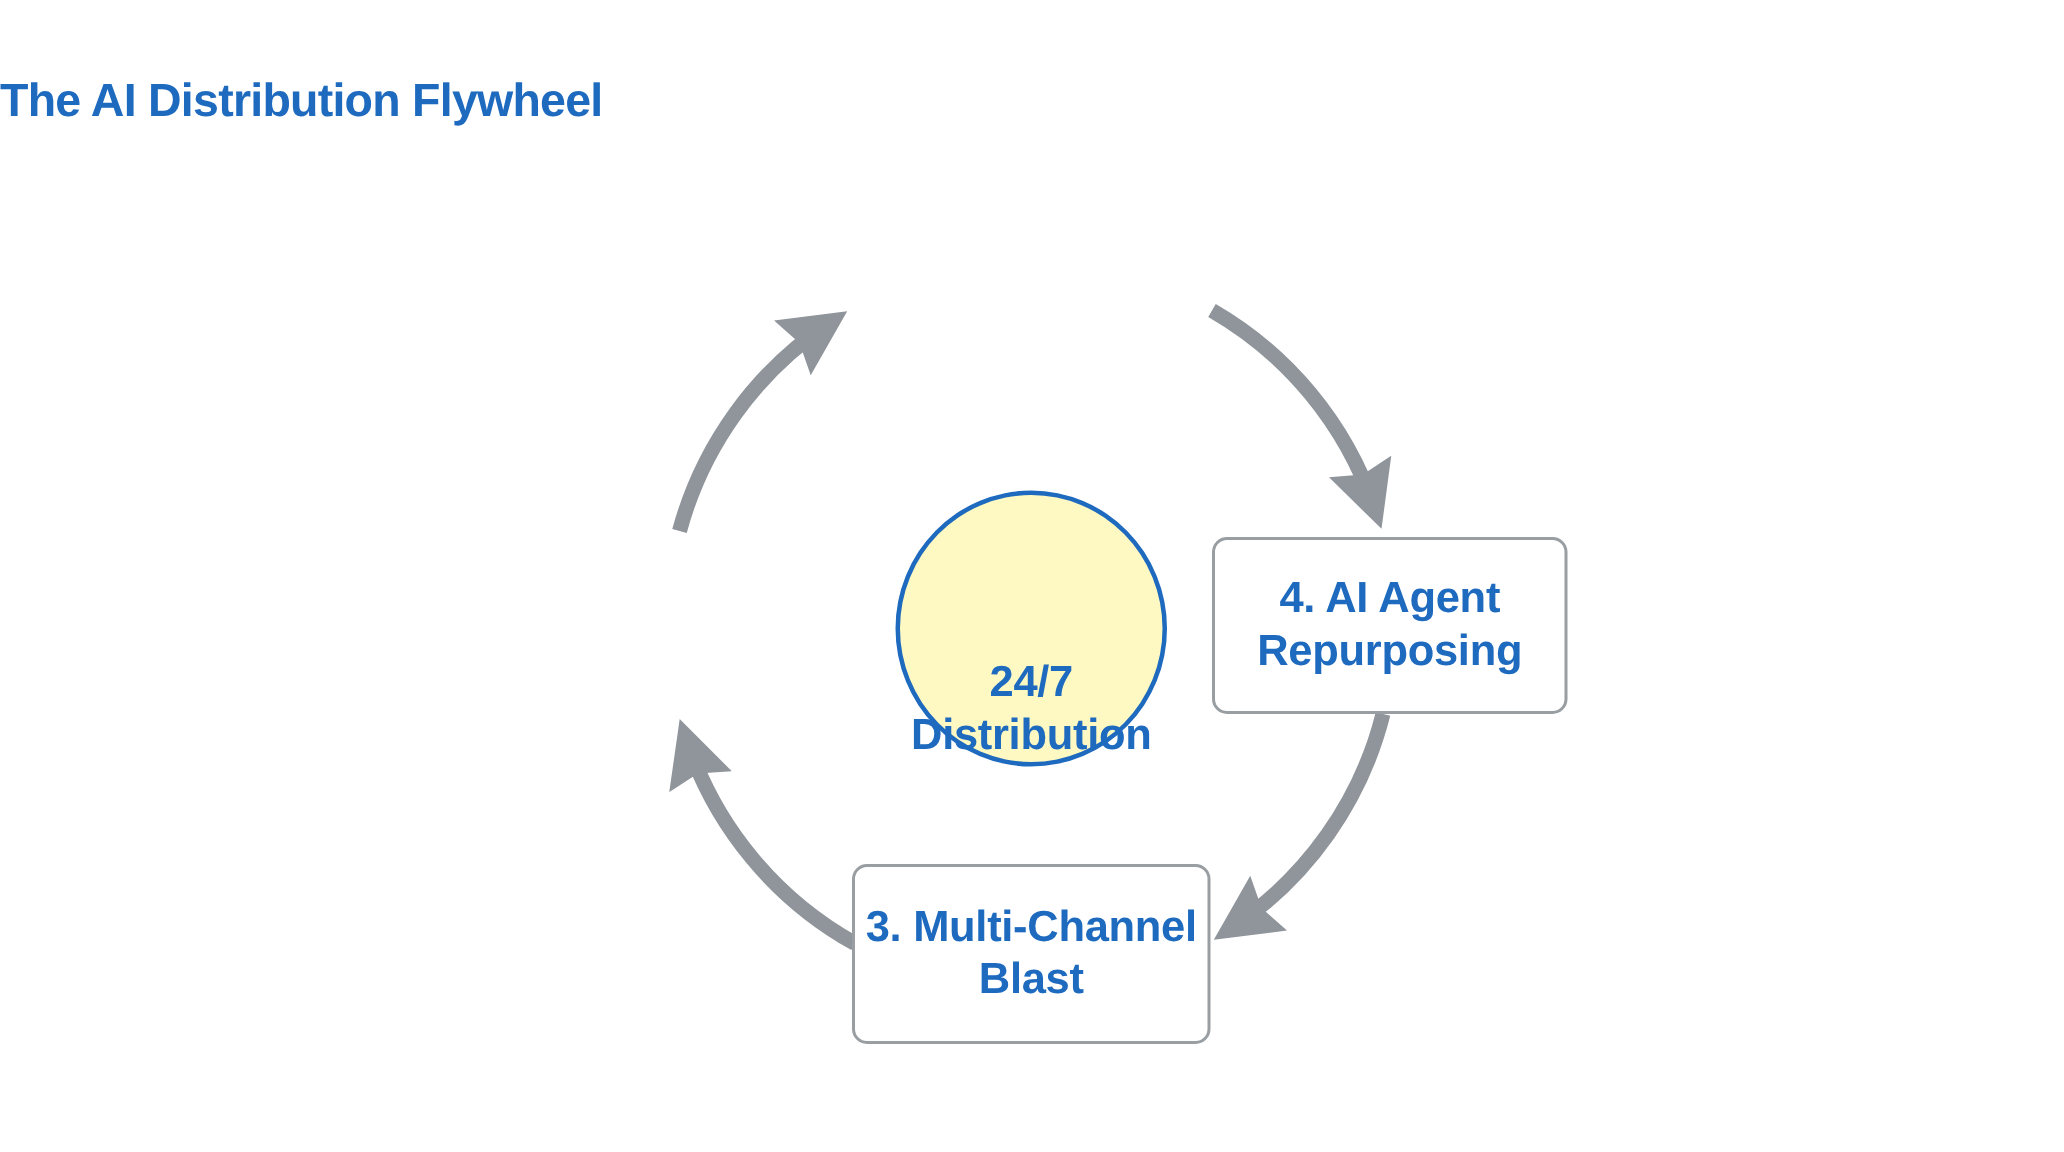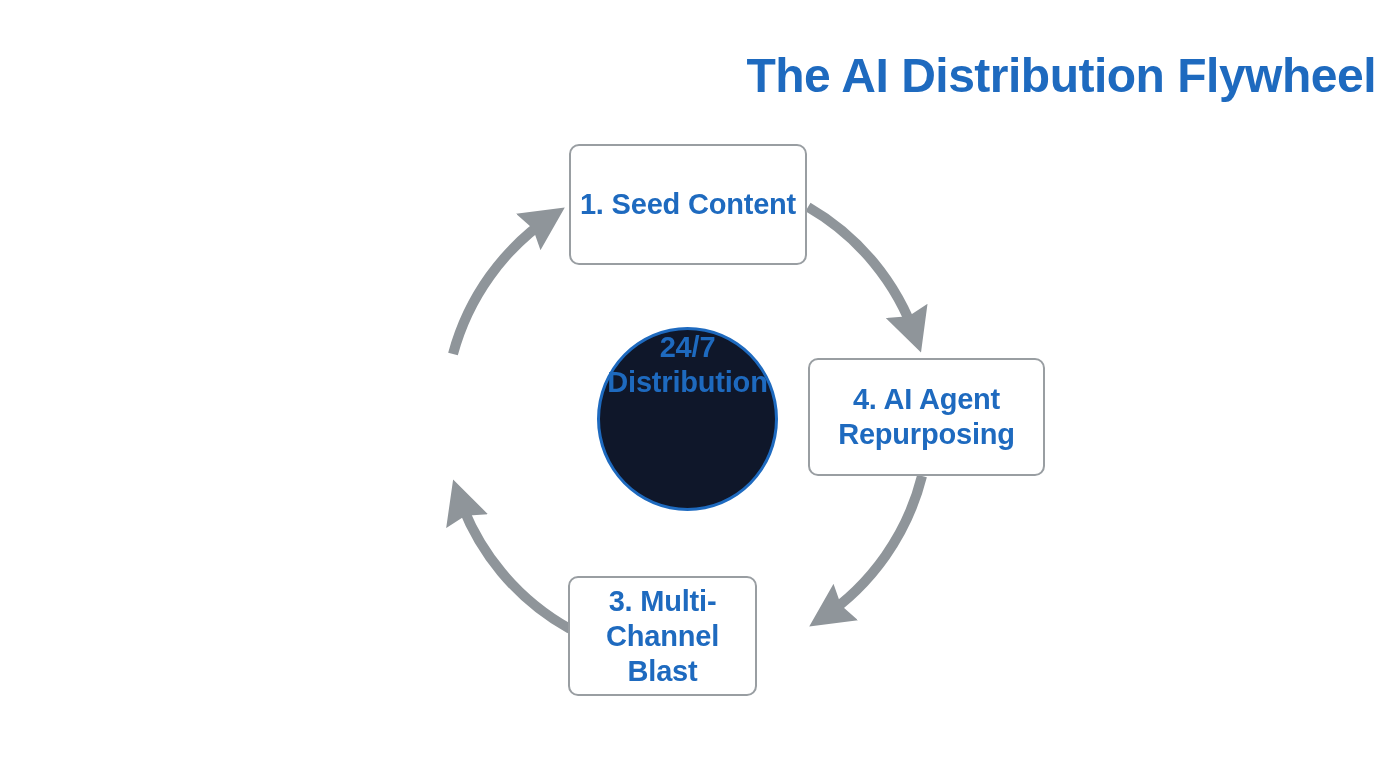--- a/index.html
+++ b/index.html
@@ -16,22 +16,22 @@
     height: 768px;
     background: var(--bg);
     overflow: hidden;
     font-family: "Liberation Sans", "DejaVu Sans", sans-serif;
   }
   .title {
     position: absolute;
     top: 50px;
     left: 0;
     width: 100%;
-    text-align: right;
-    font-size: 48px;
+    text-align: left;
+    font-size: 31px;
     font-weight: 700;
     letter-spacing: -0.5px;
     color: var(--accent);
     line-height: 1.1;
   }
   .arrow-layer {
     position: absolute;
     top: 0; left: 0;
     width: 1376px;
     height: 768px;
@@ -56,31 +56,31 @@
     display: block;
     white-space: pre-line;
     font-size: 29px;
     font-weight: 700;
     line-height: 35px;
     color: var(--accent);
     letter-spacing: -0.2px;
   }
   .node1 { left: 569px; top: 144px; width: 238px; height: 121px; }
   .node2 { left: 808px; top: 358px; width: 237px; height: 118px; }
-  .node3 { left: 568px; top: 576px; width: 189px; height: 120px; }
+  .node3 { left: 568px; top: 576px; width: 239px; height: 120px; }
   .node4 { left: 331px; top: 359px; width: 237px; height: 117px; }
   .hub {
     position: absolute;
     left: 597px; top: 327px;
     width: 181px; height: 184px;
-    background: #0f172a;
+    background: #fef9c3;
     border: 3px solid var(--accent);
     border-radius: 50%;
     display: flex;
-    align-items: flex-start;
+    align-items: flex-end;
     justify-content: center;
     text-align: center;
   }
 </style>
 </head>
 <body>
 
 <div class="canvas">
 
   <div class="title">The AI Distribution Flywheel</div>
@@ -90,23 +90,20 @@
       <marker id="head" viewBox="0 0 10 10" refX="6.5" refY="5" markerWidth="4.4" markerHeight="4.4" orient="auto">
         <path class="head-fill" d="M0,0 L10,5 L0,10 L1.3,5 Z"></path>
       </marker>
     </defs>
     <path class="arc" d="M 453 354 A 242 242 0 0 1 552 216" marker-end="url(#head)"></path>
     <path class="arc" d="M 808 207 A 242 242 0 0 1 916 338" marker-end="url(#head)"></path>
     <path class="arc" d="M 922 476 A 242 242 0 0 1 822 618" marker-end="url(#head)"></path>
     <path class="arc" d="M 570 629 A 242 242 0 0 1 458 494" marker-end="url(#head)"></path>
   </svg>
 
-  <div class="node node1">
-    <span class="node-label">1. Seed Content</span>
-  </div>
 
   <div class="node node2">
     <span class="node-label">4. AI Agent
 Repurposing</span>
   </div>
 
   <div class="node node3">
     <span class="node-label">3. Multi-Channel
 Blast</span>
   </div>

